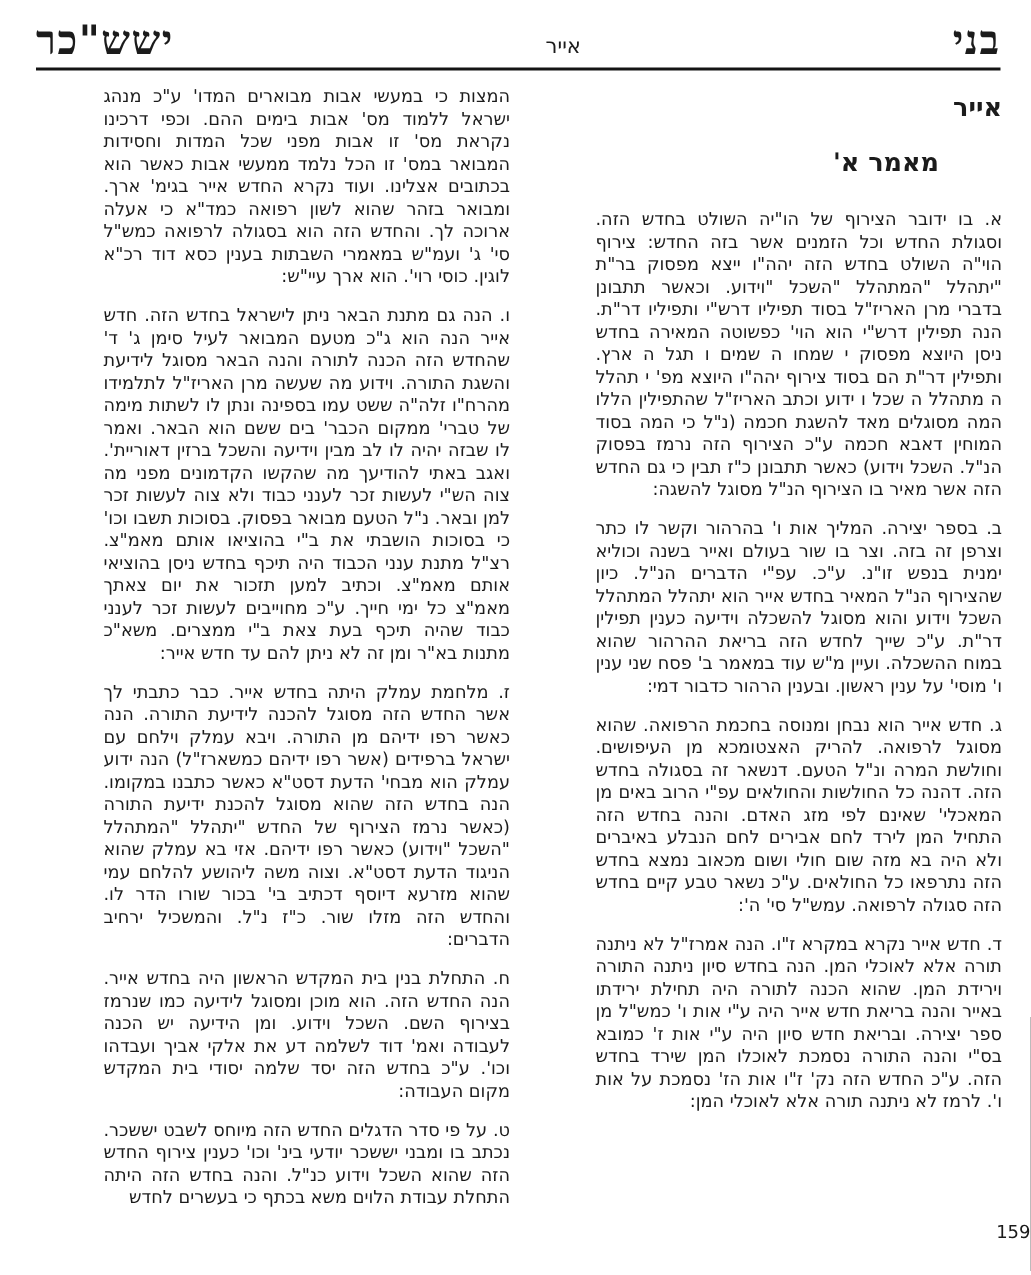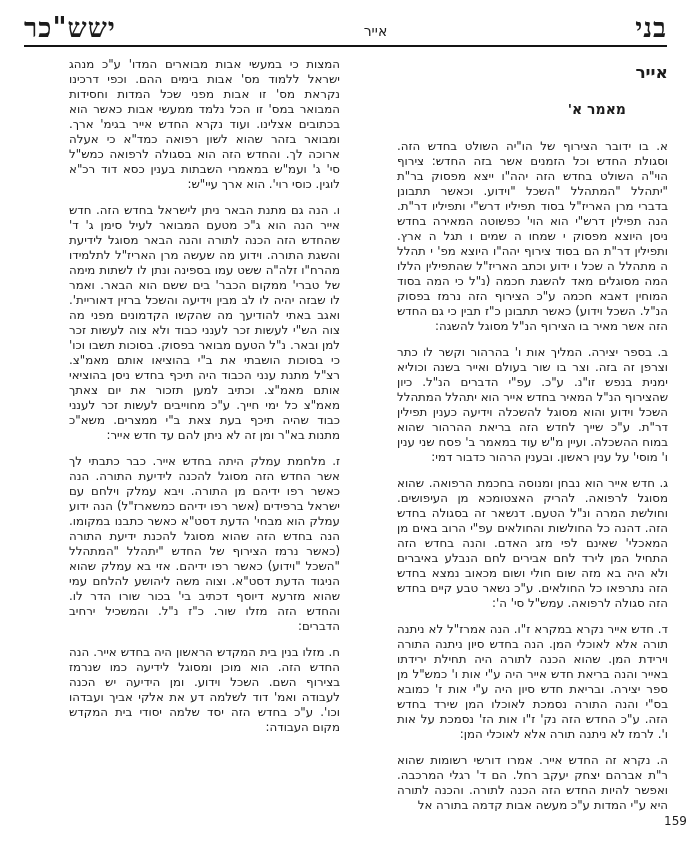--- a/index.html
+++ b/index.html
@@ -52,21 +52,21 @@
     text-align-last:right;
     margin-left:44px;
   }
   .article-title{
     font-size:17px;
     font-weight:bold;
     text-align:center;
     margin:8px 0 22px 0;
   }
   .article-subtitle{
-    font-size:14px;
+    font-size:17px;
     font-weight:bold;
     text-align:center;
     margin:0 0 22px 0;
     padding-right:42px;
   }
   .para{margin:0 0 11px 0;}
   .para b{font-weight:normal;}
   footer.pagefoot{
     position:absolute;
     bottom:22px;left:0;right:0;
@@ -88,29 +88,29 @@
 
   <main class="columns">
     <section class="col">
       <h1 class="article-title">אייר</h1>
       <h2 class="article-subtitle">מאמר א'</h2>
       <div id="col-right-paras">
           <p class="para"><b>א. בו ידובר הצירוף של הו"יה השולט בחדש הזה. וסגולת החדש וכל הזמנים אשר בזה החדש: </b>צירוף הוי"ה השולט בחדש הזה יהה"ו ייצא מפסוק בר"ת "יתהלל "המתהלל "השכל "וידוע. וכאשר תתבונן בדברי מרן האריז"ל בסוד תפיליו דרש"י ותפיליו דר"ת. הנה תפילין דרש"י הוא הוי' כפשוטה המאירה בחדש ניסן היוצא מפסוק י שמחו ה שמים ו תגל ה ארץ. ותפילין דר"ת הם בסוד צירוף יהה"ו היוצא מפ' י תהלל ה מתהלל ה שכל ו ידוע וכתב האריז"ל שהתפילין הללו המה מסוגלים מאד להשגת חכמה (נ"ל כי המה בסוד המוחין דאבא חכמה ע"כ הצירוף הזה נרמז בפסוק הנ"ל. השכל וידוע) כאשר תתבונן כ"ז תבין כי גם החדש הזה אשר מאיר בו הצירוף הנ"ל מסוגל להשגה:</p>
           <p class="para"><b>ב. בספר </b>יצירה. המליך אות ו' בהרהור וקשר לו כתר וצרפן זה בזה. וצר בו שור בעולם ואייר בשנה וכוליא ימנית בנפש זו"נ. ע"כ. עפ"י הדברים הנ"ל. כיון שהצירוף הנ"ל המאיר בחדש אייר הוא יתהלל המתהלל השכל וידוע והוא מסוגל להשכלה וידיעה כענין תפילין דר"ת. ע"כ שייך לחדש הזה בריאת ההרהור שהוא במוח ההשכלה. ועיין מ"ש עוד במאמר ב' פסח שני ענין ו' מוסי' על ענין ראשון. ובענין הרהור כדבור דמי:</p>
           <p class="para"><b>ג. חדש </b>אייר הוא נבחן ומנוסה בחכמת הרפואה. שהוא מסוגל לרפואה. להריק האצטומכא מן העיפושים. וחולשת המרה ונ"ל הטעם. דנשאר זה בסגולה בחדש הזה. דהנה כל החולשות והחולאים עפ"י הרוב באים מן המאכלי' שאינם לפי מזג האדם. והנה בחדש הזה התחיל המן לירד לחם אבירים לחם הנבלע באיברים ולא היה בא מזה שום חולי ושום מכאוב נמצא בחדש הזה נתרפאו כל החולאים. ע"כ נשאר טבע קיים בחדש הזה סגולה לרפואה. עמש"ל סי' ה':</p>
           <p class="para"><b>ד. חדש </b>אייר נקרא במקרא ז"ו. הנה אמרז"ל לא ניתנה תורה אלא לאוכלי המן. הנה בחדש סיון ניתנה התורה וירידת המן. שהוא הכנה לתורה היה תחילת ירידתו באייר והנה בריאת חדש אייר היה ע"י אות ו' כמש"ל מן ספר יצירה. ובריאת חדש סיון היה ע"י אות ז' כמובא בס"י והנה התורה נסמכת לאוכלו המן שירד בחדש הזה. ע"כ החדש הזה נק' ז"ו אות הז' נסמכת על אות ו'. לרמז לא ניתנה תורה אלא לאוכלי המן:</p>
-          <p class="para"><b>ה. נקרא </b>זה החדש אייר. אמרו דורשי רשומות שהוא ר"ת אברהם יצחק יעקב רחל. הם ד' רגלי המרכבה. ואפשר להיות החדש הזה הכנה לתורה. והכנה לתורה היא ע"י המדות ע"כ מעשה אבות קדמה בתורה אל</p>
         </div>
     </section>
     <section class="col">
       <div id="col-left-paras">
           <p class="para">המצות כי במעשי אבות מבוארים המדו' ע"כ מנהג ישראל ללמוד מס' אבות בימים ההם. וכפי דרכינו נקראת מס' זו אבות מפני שכל המדות וחסידות המבואר במס' זו הכל נלמד ממעשי אבות כאשר הוא בכתובים אצלינו. ועוד נקרא החדש אייר בגימ' ארך. ומבואר בזהר שהוא לשון רפואה כמד"א כי אעלה ארוכה לך. והחדש הזה הוא בסגולה לרפואה כמש"ל סי' ג' ועמ"ש במאמרי השבתות בענין כסא דוד רכ"א לוגין. כוסי רוי'. הוא ארך עיי"ש:</p>
           <p class="para"><b>ו. הנה </b>גם מתנת הבאר ניתן לישראל בחדש הזה. חדש אייר הנה הוא ג"כ מטעם המבואר לעיל סימן ג' ד' שהחדש הזה הכנה לתורה והנה הבאר מסוגל לידיעת והשגת התורה. וידוע מה שעשה מרן האריז"ל לתלמידו מהרח"ו זלה"ה ששט עמו בספינה ונתן לו לשתות מימה של טברי' ממקום הכבר' בים ששם הוא הבאר. ואמר לו שבזה יהיה לו לב מבין וידיעה והשכל ברזין דאוריית'. ואגב באתי להודיעך מה שהקשו הקדמונים מפני מה צוה הש"י לעשות זכר לענני כבוד ולא צוה לעשות זכר למן ובאר. נ"ל הטעם מבואר בפסוק. בסוכות תשבו וכו' כי בסוכות הושבתי את ב"י בהוציאו אותם מאמ"צ. רצ"ל מתנת ענני הכבוד היה תיכף בחדש ניסן בהוציאי אותם מאמ"צ. וכתיב למען תזכור את יום צאתך מאמ"צ כל ימי חייך. ע"כ מחוייבים לעשות זכר לענני כבוד שהיה תיכף בעת צאת ב"י ממצרים. משא"כ מתנות בא"ר ומן זה לא ניתן להם עד חדש אייר:</p>
           <p class="para"><b>ז. מלחמת </b>עמלק היתה בחדש אייר. כבר כתבתי לך אשר החדש הזה מסוגל להכנה לידיעת התורה. הנה כאשר רפו ידיהם מן התורה. ויבא עמלק וילחם עם ישראל ברפידים (אשר רפו ידיהם כמשארז"ל) הנה ידוע עמלק הוא מבחי' הדעת דסט"א כאשר כתבנו במקומו. הנה בחדש הזה שהוא מסוגל להכנת ידיעת התורה (כאשר נרמז הצירוף של החדש "יתהלל "המתהלל "השכל "וידוע) כאשר רפו ידיהם. אזי בא עמלק שהוא הניגוד הדעת דסט"א. וצוה משה ליהושע להלחם עמי שהוא מזרעא דיוסף דכתיב בי' בכור שורו הדר לו. והחדש הזה מזלו שור. כ"ז נ"ל. והמשכיל ירחיב הדברים:</p>
-          <p class="para"><b>ח. מזלו </b>בנין בית המקדש הראשון היה בחדש אייר. הנה החדש הזה. הוא מוכן ומסוגל לידיעה כמו שנרמז בצירוף השם. השכל וידוע. ומן הידיעה יש הכנה לעבודה ואמ' דוד לשלמה דע את אלקי אביך ועבדהו וכו'. ע"כ בחדש הזה יסד שלמה יסודי בית המקדש מקום העבודה:</p>
+          <p class="para"><b>ח. התחלת </b>בנין בית המקדש הראשון היה בחדש אייר. הנה החדש הזה. הוא מוכן ומסוגל לידיעה כמו שנרמז בצירוף השם. השכל וידוע. ומן הידיעה יש הכנה לעבודה ואמ' דוד לשלמה דע את אלקי אביך ועבדהו וכו'. ע"כ בחדש הזה יסד שלמה יסודי בית המקדש מקום העבודה:</p>
+          <p class="para"><b>ט. על </b>פי סדר הדגלים החדש הזה מיוחס לשבט יששכר. נכתב בו ומבני יששכר יודעי בינ' וכו' כענין צירוף החדש הזה שהוא השכל וידוע כנ"ל. והנה בחדש הזה היתה התחלת עבודת הלוים משא בכתף כי בעשרים לחדש</p>
         </div>
     </section>
   </main>
 
   <footer class="pagefoot">
     <span>159</span>
   </footer>
 
 </div>
 

